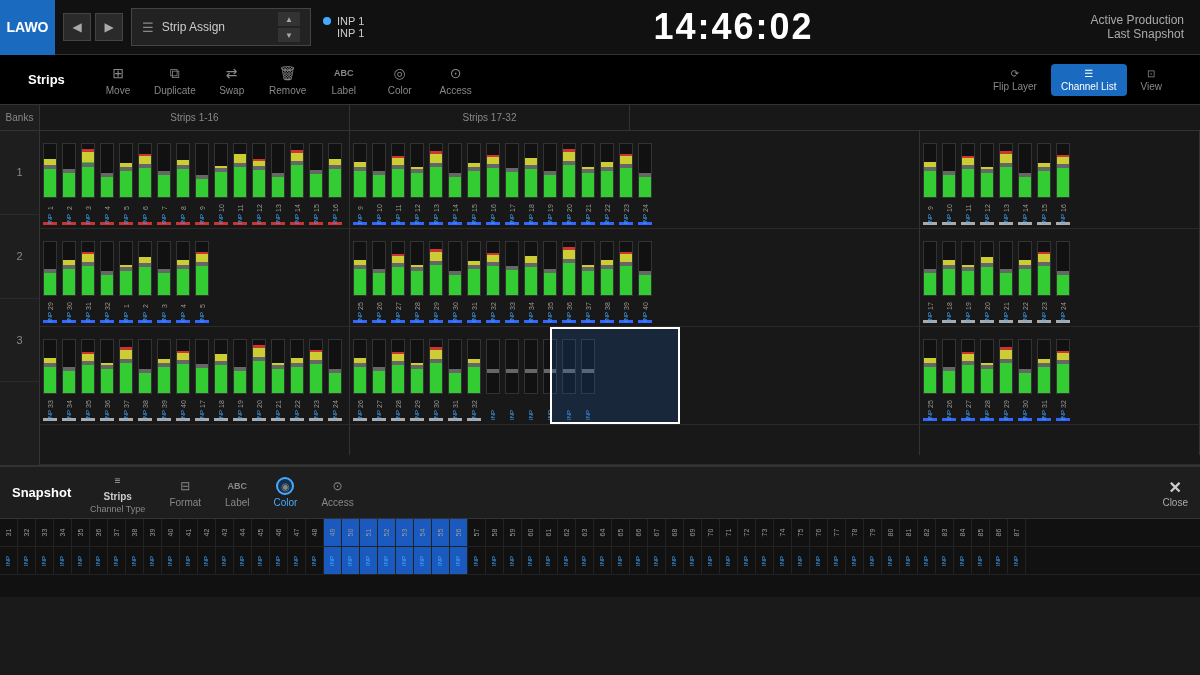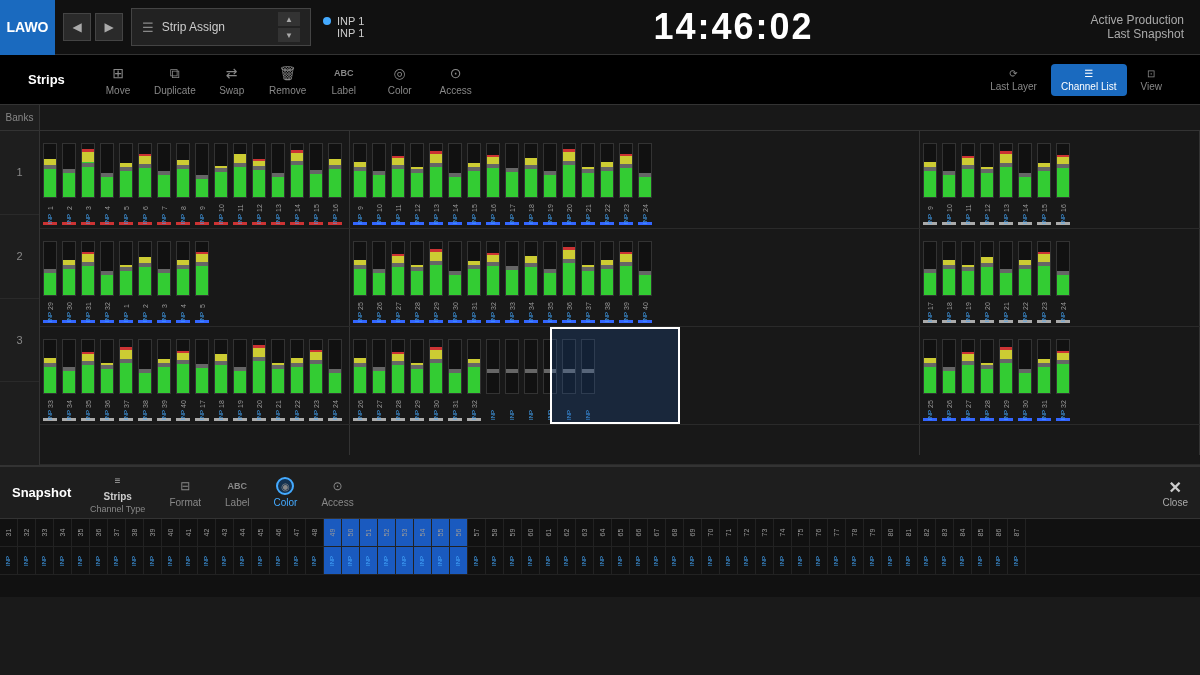--- a/index.html
+++ b/index.html
@@ -511,21 +511,21 @@
       <span>Color</span>
     </div>
     <div class="toolbar-item">
       <div class="toolbar-icon">⊙</div>
       <span>Access</span>
     </div>
   </div>
   <div id="right-toolbar">
     <div class="toolbar-btn">
       <div>⟳</div>
-      <span>Last Layer</span>
+      <span>Flip Layer</span>
     </div>
     <div class="toolbar-btn active">
       <div>☰</div>
       <span>Channel List</span>
     </div>
     <div class="toolbar-btn">
       <div>⊡</div>
       <span>View</span>
     </div>
   </div>
@@ -537,20 +537,22 @@
     <div id="banks-header">Banks</div>
     <div class="bank-row">1</div>
     <div class="bank-row">2</div>
     <div class="bank-row">3</div>
     <div class="bank-row" style="border:none"></div>
   </div>
 
   <div id="strips-area">
 
     <div id="strips-header">
+      <div class="section-header strips-1-16-header">Strips 1-16</div>
+      <div class="section-header strips-17-32-header">Strips 17-32</div>
     </div>
 
     <div id="strips-rows">
 
       <div class="strip-row">
 
         <div class="strip-section section-left" id="row1-left">
         <div class="channel-strip">
               <div class="fader-meter">
                 <div class="meter-yellow" style="height: 8px; bottom: 30px;"></div>

